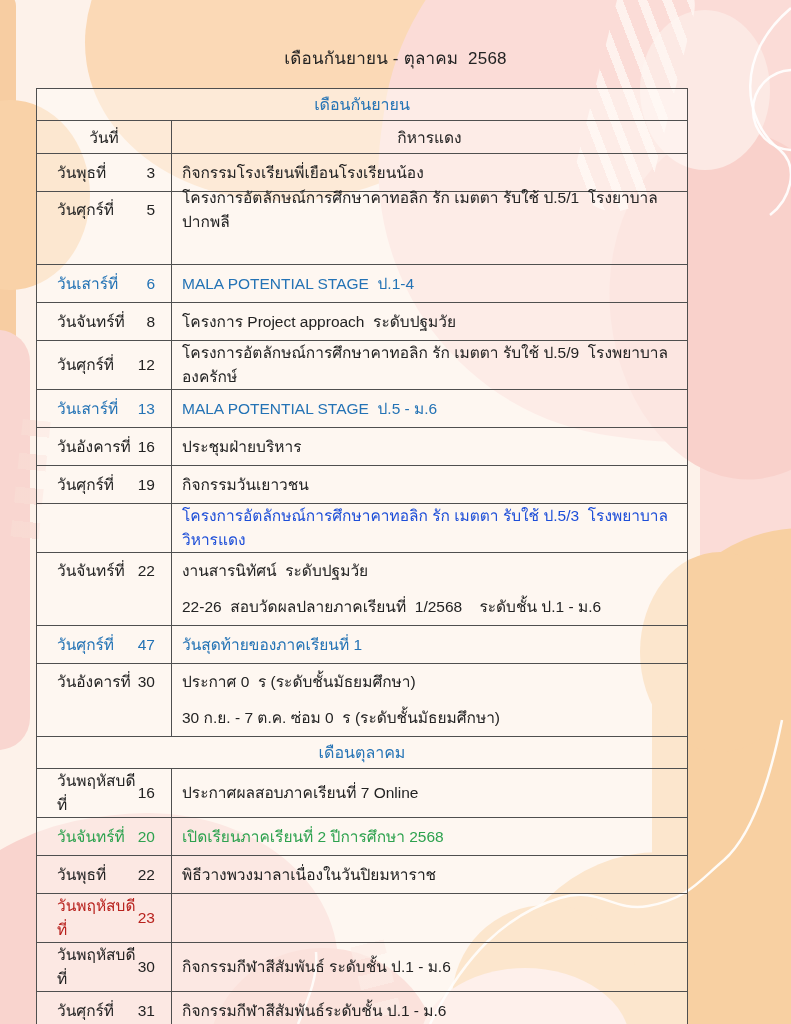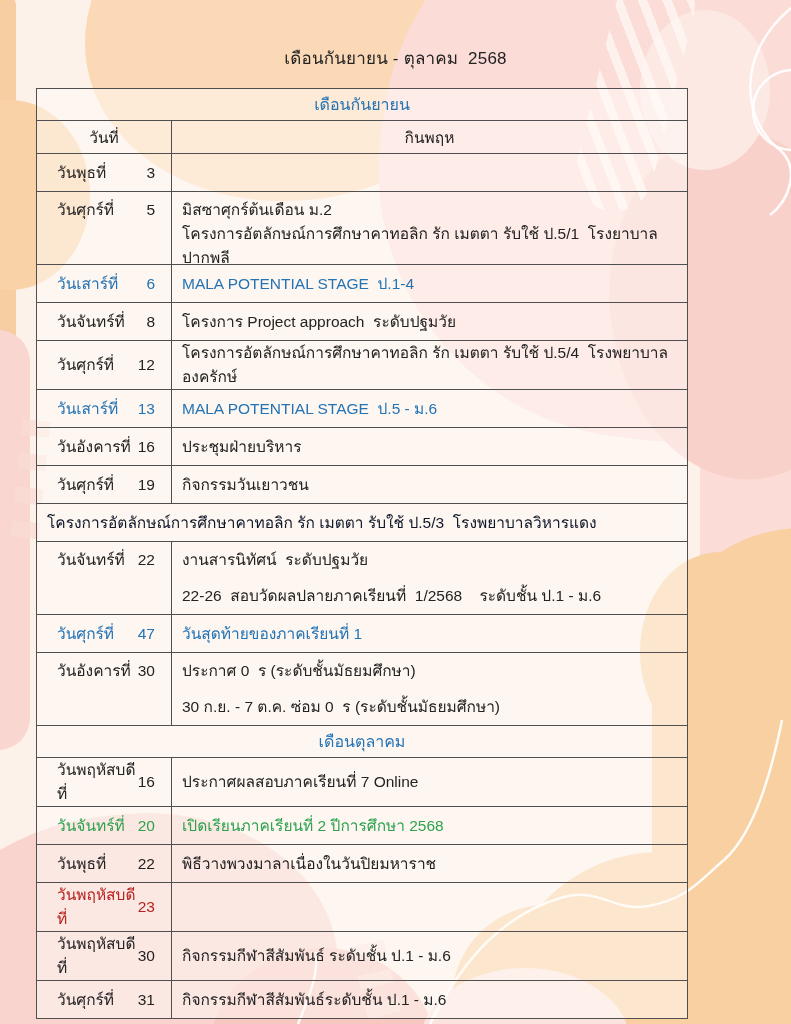--- a/index.html
+++ b/index.html
@@ -115,35 +115,37 @@
   </svg>
 
   <h1 class="title">เดือนกันยายน - ตุลาคม  2568</h1>
 
   <div class="calendar-table" id="cal-table">
       <div class="section-header">
         <span style="color: rgb(36, 115, 181);">เดือนกันยายน</span>
       </div>
       <div class="col-header">
         <div class="date-col">วันที่</div>
-        <div class="act-col">กินพฤห</div>
+        <div class="act-col">กิหารแดง</div>
       </div>
       <div class="row" style="color: rgb(35, 35, 35);">
         <div class="date-cell">
           <span class="day">วันพุธที่</span>
           <span class="num">3</span>
         </div>
+        <div class="act-cell">
+          <div class="line">กิจกรรมโรงเรียนพี่เยือนโรงเรียนน้อง</div>
+        </div>
       </div>
       <div class="row tall" style="color: rgb(35, 35, 35);">
         <div class="date-cell">
           <span class="day">วันศุกร์ที่</span>
           <span class="num">5</span>
         </div>
         <div class="act-cell">
-          <div class="line">มิสซาศุกร์ต้นเดือน ม.2</div>
           <div class="line">โครงการอัตลักษณ์การศึกษาคาทอลิก รัก เมตตา รับใช้ ป.5/1  โรงยาบาลปากพลี</div>
         </div>
       </div>
       <div class="row" style="color: rgb(36, 115, 181);">
         <div class="date-cell">
           <span class="day">วันเสาร์ที่</span>
           <span class="num">6</span>
         </div>
         <div class="act-cell">
           <div class="line">MALA POTENTIAL STAGE  ป.1-4</div>
@@ -157,21 +159,21 @@
         <div class="act-cell">
           <div class="line">โครงการ Project approach  ระดับปฐมวัย</div>
         </div>
       </div>
       <div class="row" style="color: rgb(35, 35, 35);">
         <div class="date-cell">
           <span class="day">วันศุกร์ที่</span>
           <span class="num">12</span>
         </div>
         <div class="act-cell">
-          <div class="line">โครงการอัตลักษณ์การศึกษาคาทอลิก รัก เมตตา รับใช้ ป.5/4  โรงพยาบาลองครักษ์</div>
+          <div class="line">โครงการอัตลักษณ์การศึกษาคาทอลิก รัก เมตตา รับใช้ ป.5/9  โรงพยาบาลองครักษ์</div>
         </div>
       </div>
       <div class="row" style="color: rgb(36, 115, 181);">
         <div class="date-cell">
           <span class="day">วันเสาร์ที่</span>
           <span class="num">13</span>
         </div>
         <div class="act-cell">
           <div class="line">MALA POTENTIAL STAGE  ป.5 - ม.6</div>
         </div>
@@ -187,21 +189,21 @@
       </div>
       <div class="row" style="color: rgb(35, 35, 35);">
         <div class="date-cell">
           <span class="day">วันศุกร์ที่</span>
           <span class="num">19</span>
         </div>
         <div class="act-cell">
           <div class="line">กิจกรรมวันเยาวชน</div>
         </div>
       </div>
-      <div class="row" style="color: #0f172a; flex-direction: column;">
+      <div class="row" style="color: #1d4ed8;">
         <div class="date-cell">
           <span class="day"></span>
           <span class="num"></span>
         </div>
         <div class="act-cell">
           <div class="line">โครงการอัตลักษณ์การศึกษาคาทอลิก รัก เมตตา รับใช้ ป.5/3  โรงพยาบาลวิหารแดง</div>
         </div>
       </div>
       <div class="row tall" style="color: rgb(35, 35, 35);">
         <div class="date-cell">

